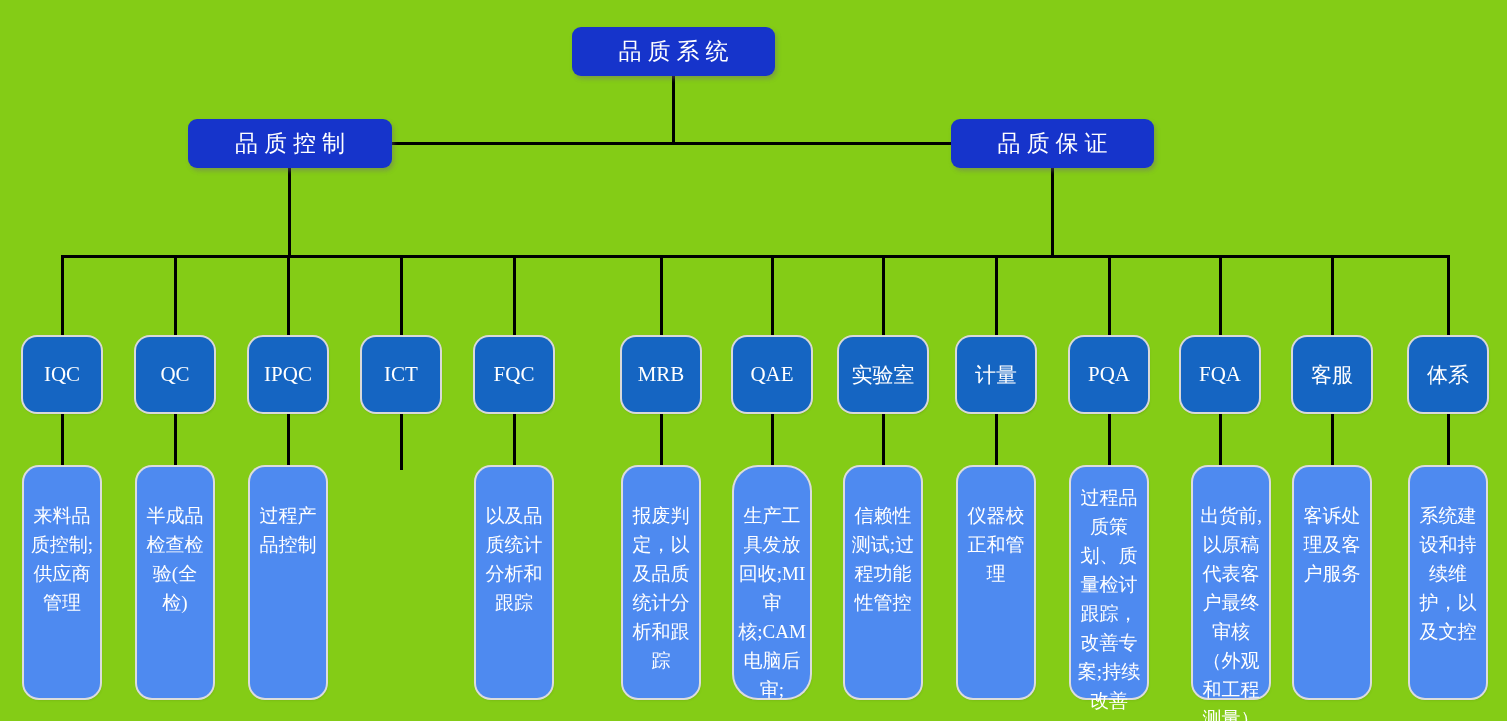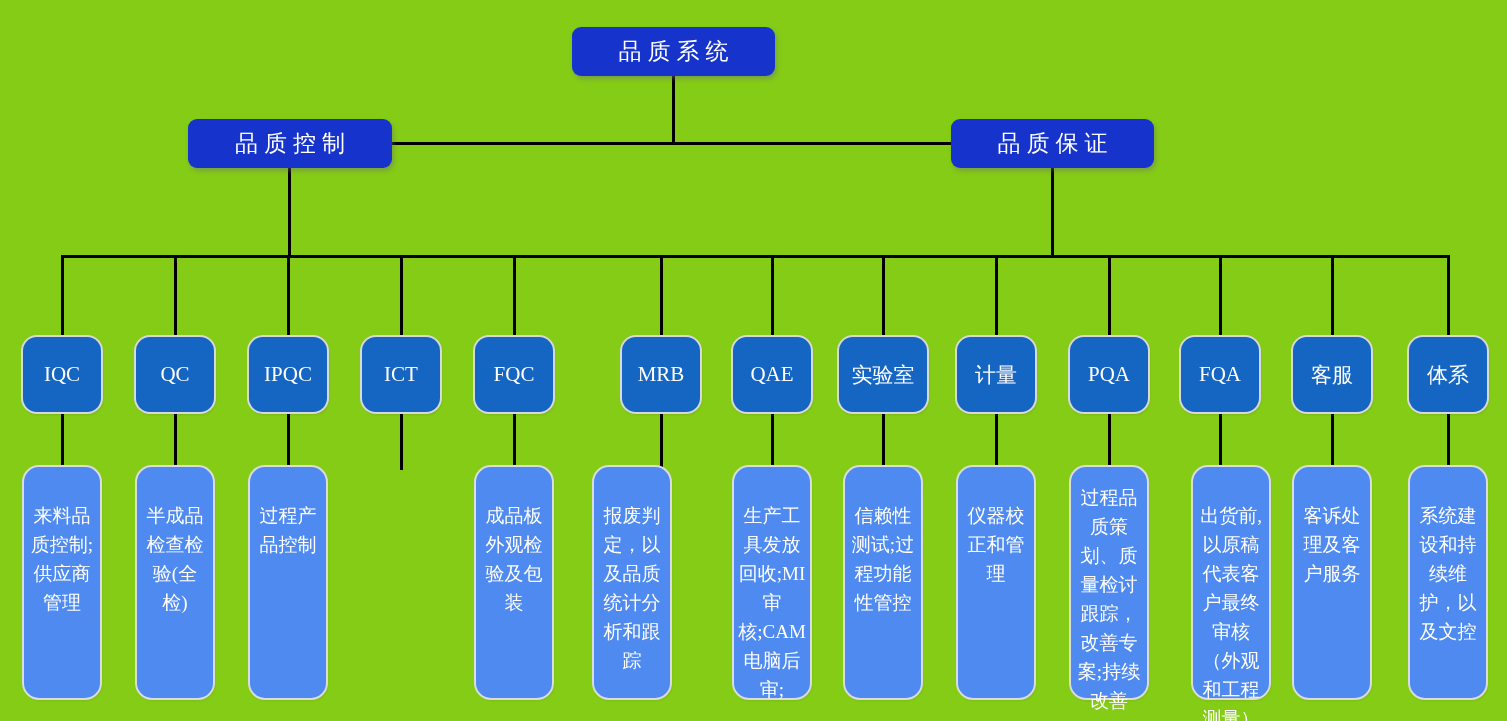--- a/index.html
+++ b/index.html
@@ -89,23 +89,23 @@
   <div class="box l3 wide" style="left:839px;">实验室</div>
   <div class="box l3" style="left:957px;">计量</div>
   <div class="box l3" style="left:1070px;">PQA</div>
   <div class="box l3" style="left:1181px;">FQA</div>
   <div class="box l3" style="left:1293px;">客服</div>
   <div class="box l3" style="left:1409px;">体系</div>
 
   <div class="box l4" style="left:24px;">来料品质控制;供应商管理</div>
   <div class="box l4" style="left:137px;">半成品检查检验(全检)</div>
   <div class="box l4" style="left:250px;">过程产品控制</div>
-  <div class="box l4" style="left:476px;">成品板外观检验及包装</div>
-  <div class="box l4" style="left:594px;">报废判定，以及品质统计分析和跟踪</div>
-  <div class="box l4" style="left:734px;">生产工具发放回收;MI审核;CAM电脑后审;</div>
+  <div class="box l4" style="left:476px;">以及品质统计分析和跟踪</div>
+  <div class="box l4" style="left:623px;">报废判定，以及品质统计分析和跟踪</div>
+  <div class="box l4" style="left:734px;border-radius:24px;">生产工具发放回收;MI审核;CAM电脑后审;</div>
   <div class="box l4" style="left:845px;">信赖性测试;过程功能性管控</div>
   <div class="box l4" style="left:958px;">仪器校正和管理</div>
   <div class="box l4 snug" style="left:1071px;">过程品质策划、质量检讨跟踪，改善专案;持续改善</div>
   <div class="box l4 tight" style="left:1182px;">出货前,以原稿代表客户最终审核（外观和工程测量）</div>
   <div class="box l4" style="left:1294px;">客诉处理及客户服务</div>
   <div class="box l4" style="left:1410px;">系统建设和持续维护，以及文控</div>
 
 </div>
 
 </body></html>

